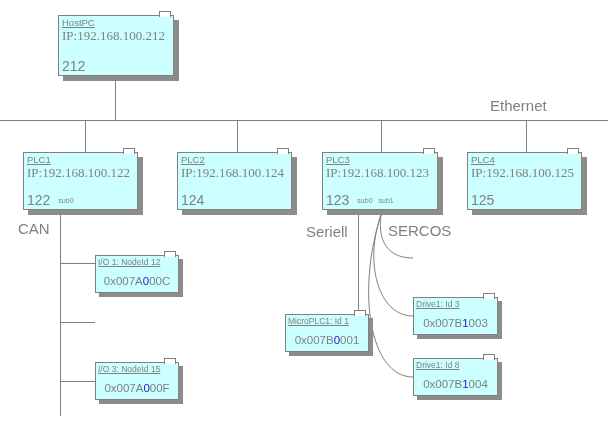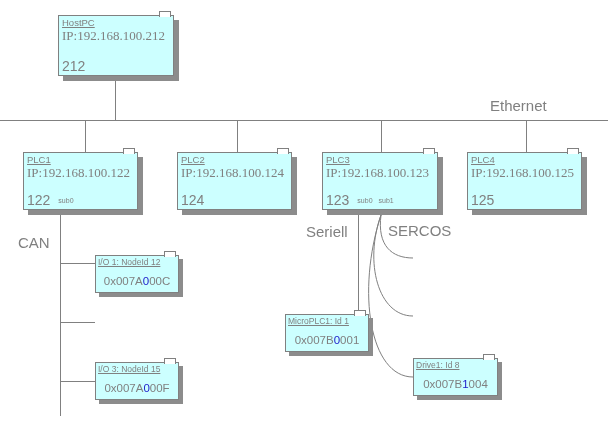--- a/index.html
+++ b/index.html
@@ -58,21 +58,21 @@
       <path d="M60,322.5 H95"></path>
       <path d="M60,381.5 H95"></path>
       <path d="M358.5,215 V314"></path>
       <path d="M381,215 C377,246 392,258 413,258"></path>
       <path d="M381,215 C364,262 378,316 413,316"></path>
       <path d="M381,215 C356,292 370,377 413,377"></path>
     </g>
   </svg>
 
   <div class="buslabel" style="left:490px;top:97px;">Ethernet</div>
-  <div class="buslabel" style="left:18px;top:234px;">CAN</div>
+  <div class="buslabel" style="left:18px;top:220px;">CAN</div>
   <div class="buslabel" style="left:306px;top:223px;">Seriell</div>
   <div class="buslabel" style="left:388px;top:222px;">SERCOS</div>
 
   <div class="box hbox" style="left:58px;top:15px;width:116px;height:61px;padding-left:44px;">
     <div class="tab"></div>
     <div class="btitle">HostPC</div>
     <div class="bip">IP:192.168.100.212</div>
     <div class="bbottom">
       <span class="bnum">212</span>
     </div>
@@ -130,20 +130,25 @@
     <div class="nval"><span>0x007A</span><span class="blue">0</span><span>00F</span></div>
   </div>
 
   <div class="box nbox" style="left:285px;top:314px;width:84px;height:38px;">
     <div class="tab"></div>
     <div class="ntitle">MicroPLC1: Id 1</div>
     <div class="nval"><span>0x007B</span><span class="blue">0</span><span>001</span></div>
   </div>
 
 
+  <div class="box nbox" style="left:413px;top:297px;width:85px;height:38px;">
+    <div class="tab"></div>
+    <div class="ntitle">Drive1: Id 3</div>
+    <div class="nval"><span>0x007B</span><span class="blue">1</span><span>003</span></div>
+  </div>
 
   <div class="box nbox" style="left:413px;top:358px;width:85px;height:38px;">
     <div class="tab"></div>
     <div class="ntitle">Drive1: Id 8</div>
     <div class="nval"><span>0x007B</span><span class="blue">1</span><span>004</span></div>
   </div>
 
 </div>
 
 </body></html>

